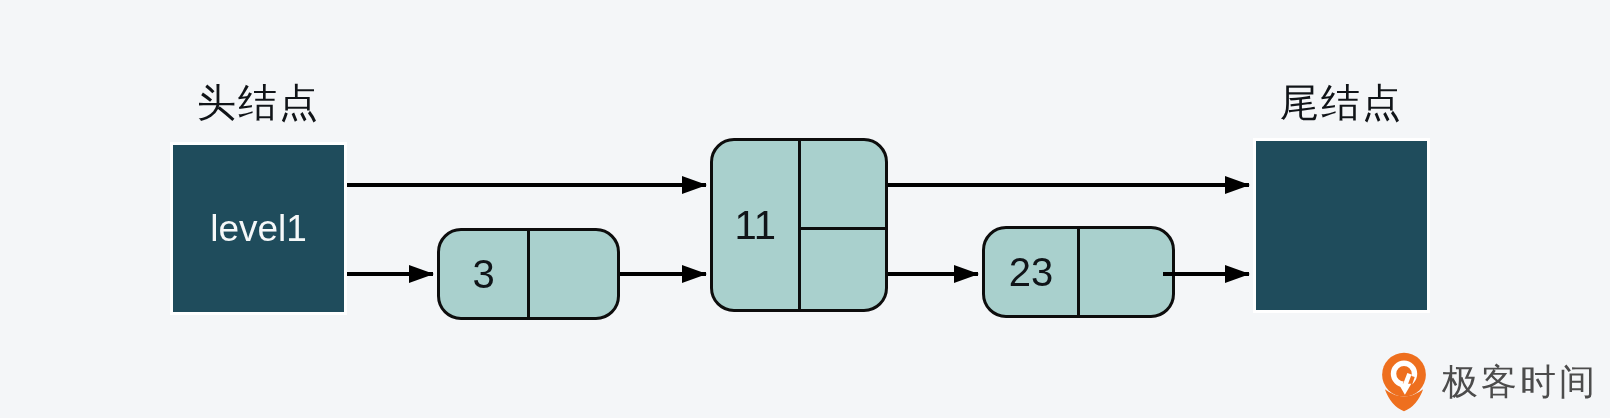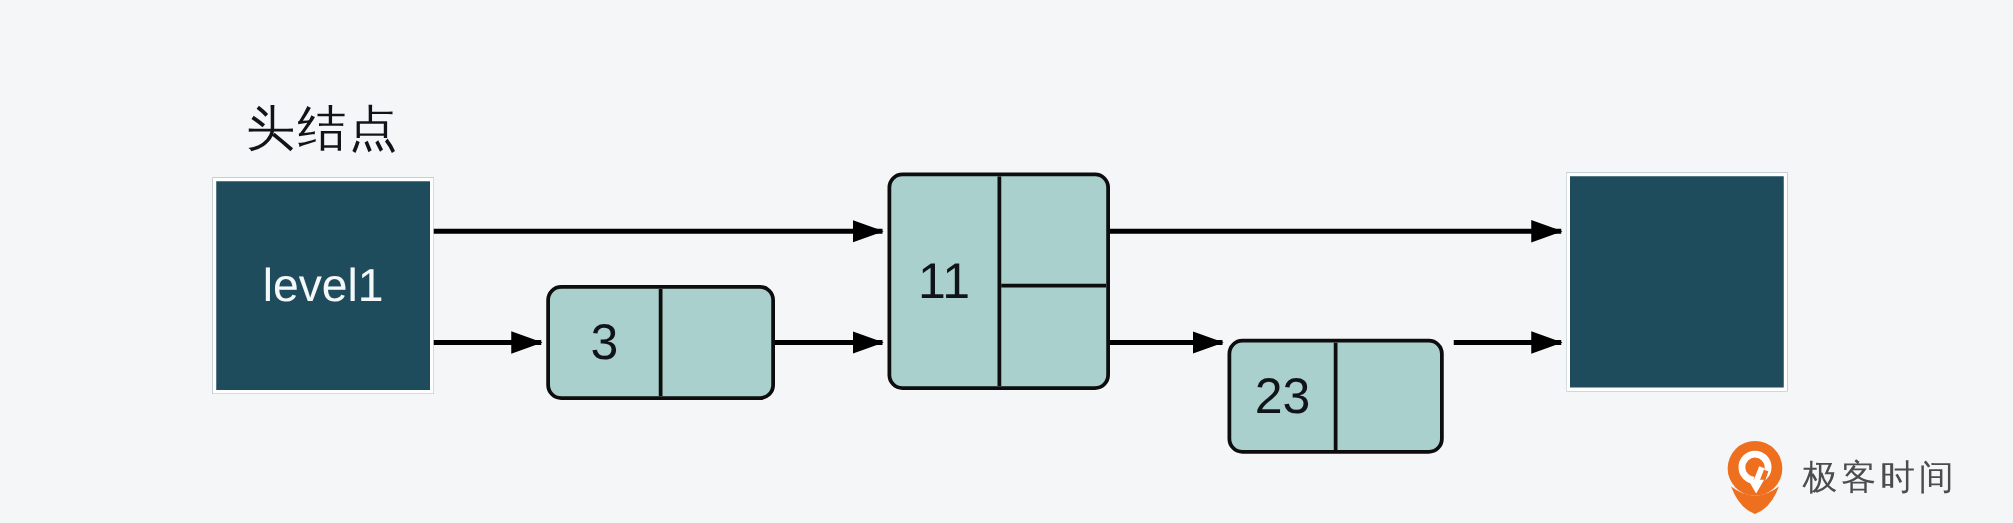--- a/index.html
+++ b/index.html
@@ -48,27 +48,27 @@
     width: 177px; height: 175px;
     background: #1f4c5c;
     border: 3px solid #ffffff;
   }
 
   
   .list-node {
     position: absolute;
     background: #a9d0cd;
     border: 3px solid #0d0d0d;
-    border-radius: 12px;
+    border-radius: 24px;
     display: flex;
     overflow: hidden;
   }
   .node-3  { left: 437px;  top: 228px; width: 183px; height: 92px; }
   .node-11 { left: 710px;  top: 138px; width: 178px; height: 174px; }
-  .node-23 { left: 982px;  top: 226px; width: 173px; height: 92px; margin-top: 45px; }
+  .node-23 { left: 982px;  top: 226px; width: 193px; height: 92px; }
   .value-cell {
     flex: 1;
     display: flex; align-items: center; justify-content: center;
     font-size: 40px;
     color: #101418;
   }
   .pointer-cell { flex: 1; border-left: 3px solid #0d0d0d; }
   .pointer-stack { flex: 1; border-left: 3px solid #0d0d0d; display: flex; flex-direction: column; }
   .pointer-stack .ptr-top    { height: 86px; }
   .pointer-stack .ptr-bottom { flex: 1; border-top: 3px solid #0d0d0d; }
@@ -82,33 +82,34 @@
 
   
   .logo {
     position: absolute;
     left: 1376px; top: 351px;
     display: flex; align-items: center;
   }
   .logo-icon { width: 56px; height: 62px; }
   .logo-text {
     margin-left: 10px;
-    font-size: 28px;
+    font-size: 36px;
     color: #4c4c4c;
     font-weight: 500;
     letter-spacing: 3px;
     white-space: nowrap;
   }
 </style>
 </head>
 <body>
 
 <div class="canvas">
 
   <div class="section-label head-label">头结点</div>
+  <div class="section-label tail-label">尾结点</div>
 
   <div class="head-node">
     <div class="head-cell">level1</div>
   </div>
 
   <div class="list-node node-3">
     <div class="value-cell">3</div>
     <div class="pointer-cell"></div>
   </div>
 

